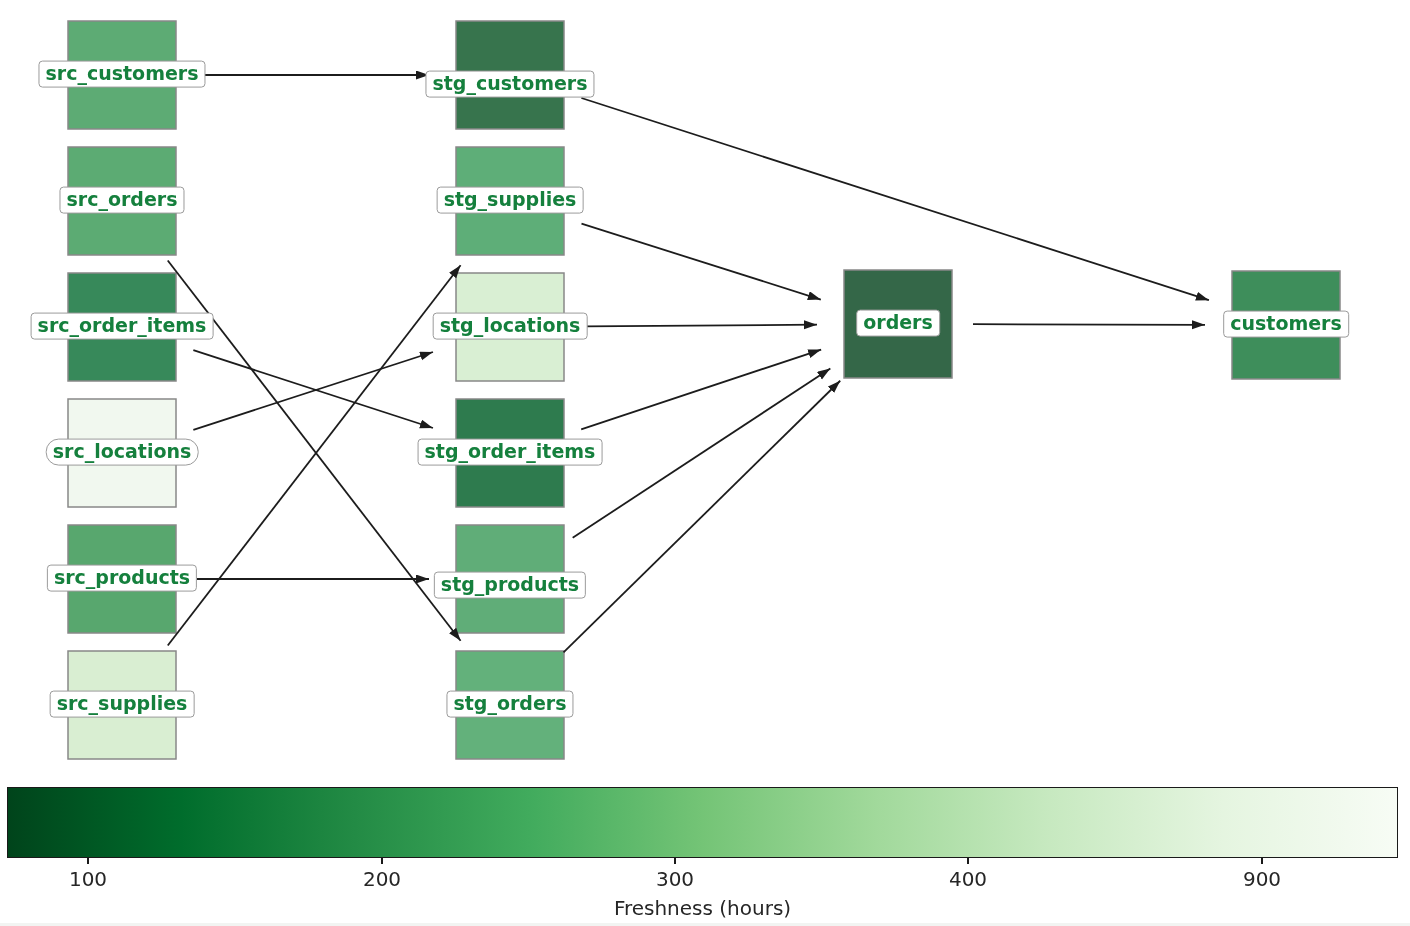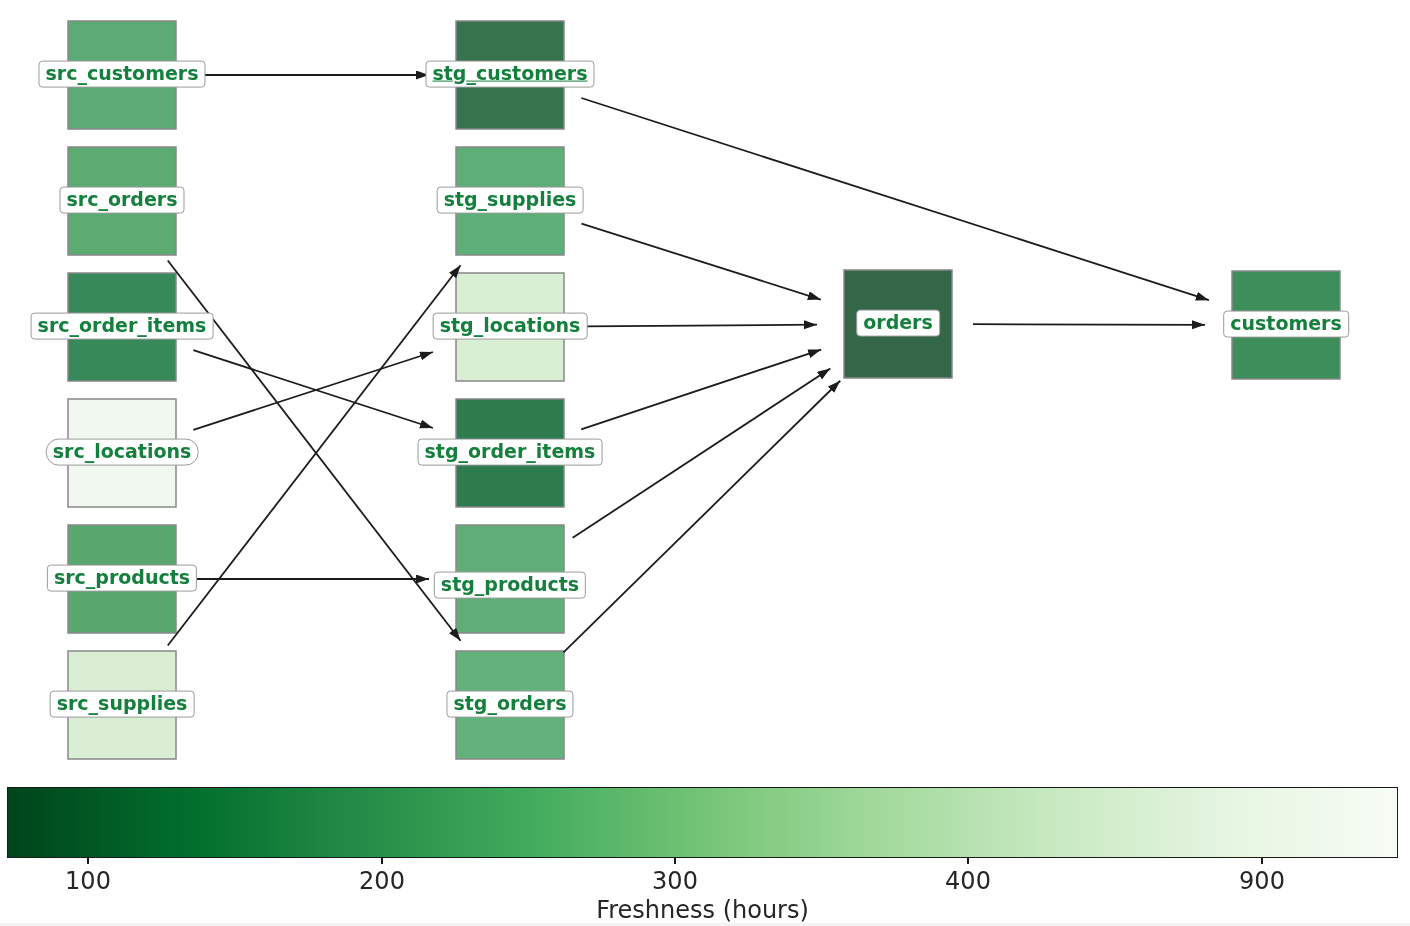--- a/index.html
+++ b/index.html
@@ -27,28 +27,28 @@
     box-sizing:border-box;
   }
   .cbar-tick{
     position:absolute;
     width:1.6px;height:6px;
     background:#1a1a1a;
   }
   .cbar-tick-label{
     position:absolute;
     transform:translateX(-50%);
-    font-size:24px;
+    font-size:20px;
     color:#262626;
     white-space:nowrap;
   }
   #colorbar-axis-label{
     position:absolute;
     transform:translateX(-50%);
-    font-size:24px;
+    font-size:20px;
     color:#262626;
     white-space:nowrap;
   }
   #figure-bottom-edge{
     position:absolute;
     left:0;bottom:0;width:100%;height:3px;
     background:#f2f4f2;
   }
 </style>
 </head>
@@ -94,21 +94,21 @@
       </g>
   </svg>
 
   <div id="labels-layer">
       <div class="node-label" style="left: 122px; top: 74px;">src_customers</div>
       <div class="node-label" style="left: 122px; top: 200px;">src_orders</div>
       <div class="node-label" style="left: 122px; top: 326px;">src_order_items</div>
       <div class="node-label" style="left: 122px; top: 452px; border-radius: 13px;">src_locations</div>
       <div class="node-label" style="left: 122px; top: 578px;">src_products</div>
       <div class="node-label" style="left: 122px; top: 704px;">src_supplies</div>
-      <div class="node-label" style="left: 510px; top: 74px; text-decoration: underline;">stg_customers</div>
+      <div class="node-label" style="left: 510px; top: 84px;">stg_customers</div>
       <div class="node-label" style="left: 510px; top: 200px;">stg_supplies</div>
       <div class="node-label" style="left: 510px; top: 326px;">stg_locations</div>
       <div class="node-label" style="left: 510px; top: 452px;">stg_order_items</div>
       <div class="node-label" style="left: 510px; top: 578px; margin-top: 7px;">stg_products</div>
       <div class="node-label" style="left: 510px; top: 704px;">stg_orders</div>
       <div class="node-label" style="left: 898px; top: 323px;">orders</div>
       <div class="node-label" style="left: 1286px; top: 324px;">customers</div>
     </div>
 
   <div id="colorbar-group">

